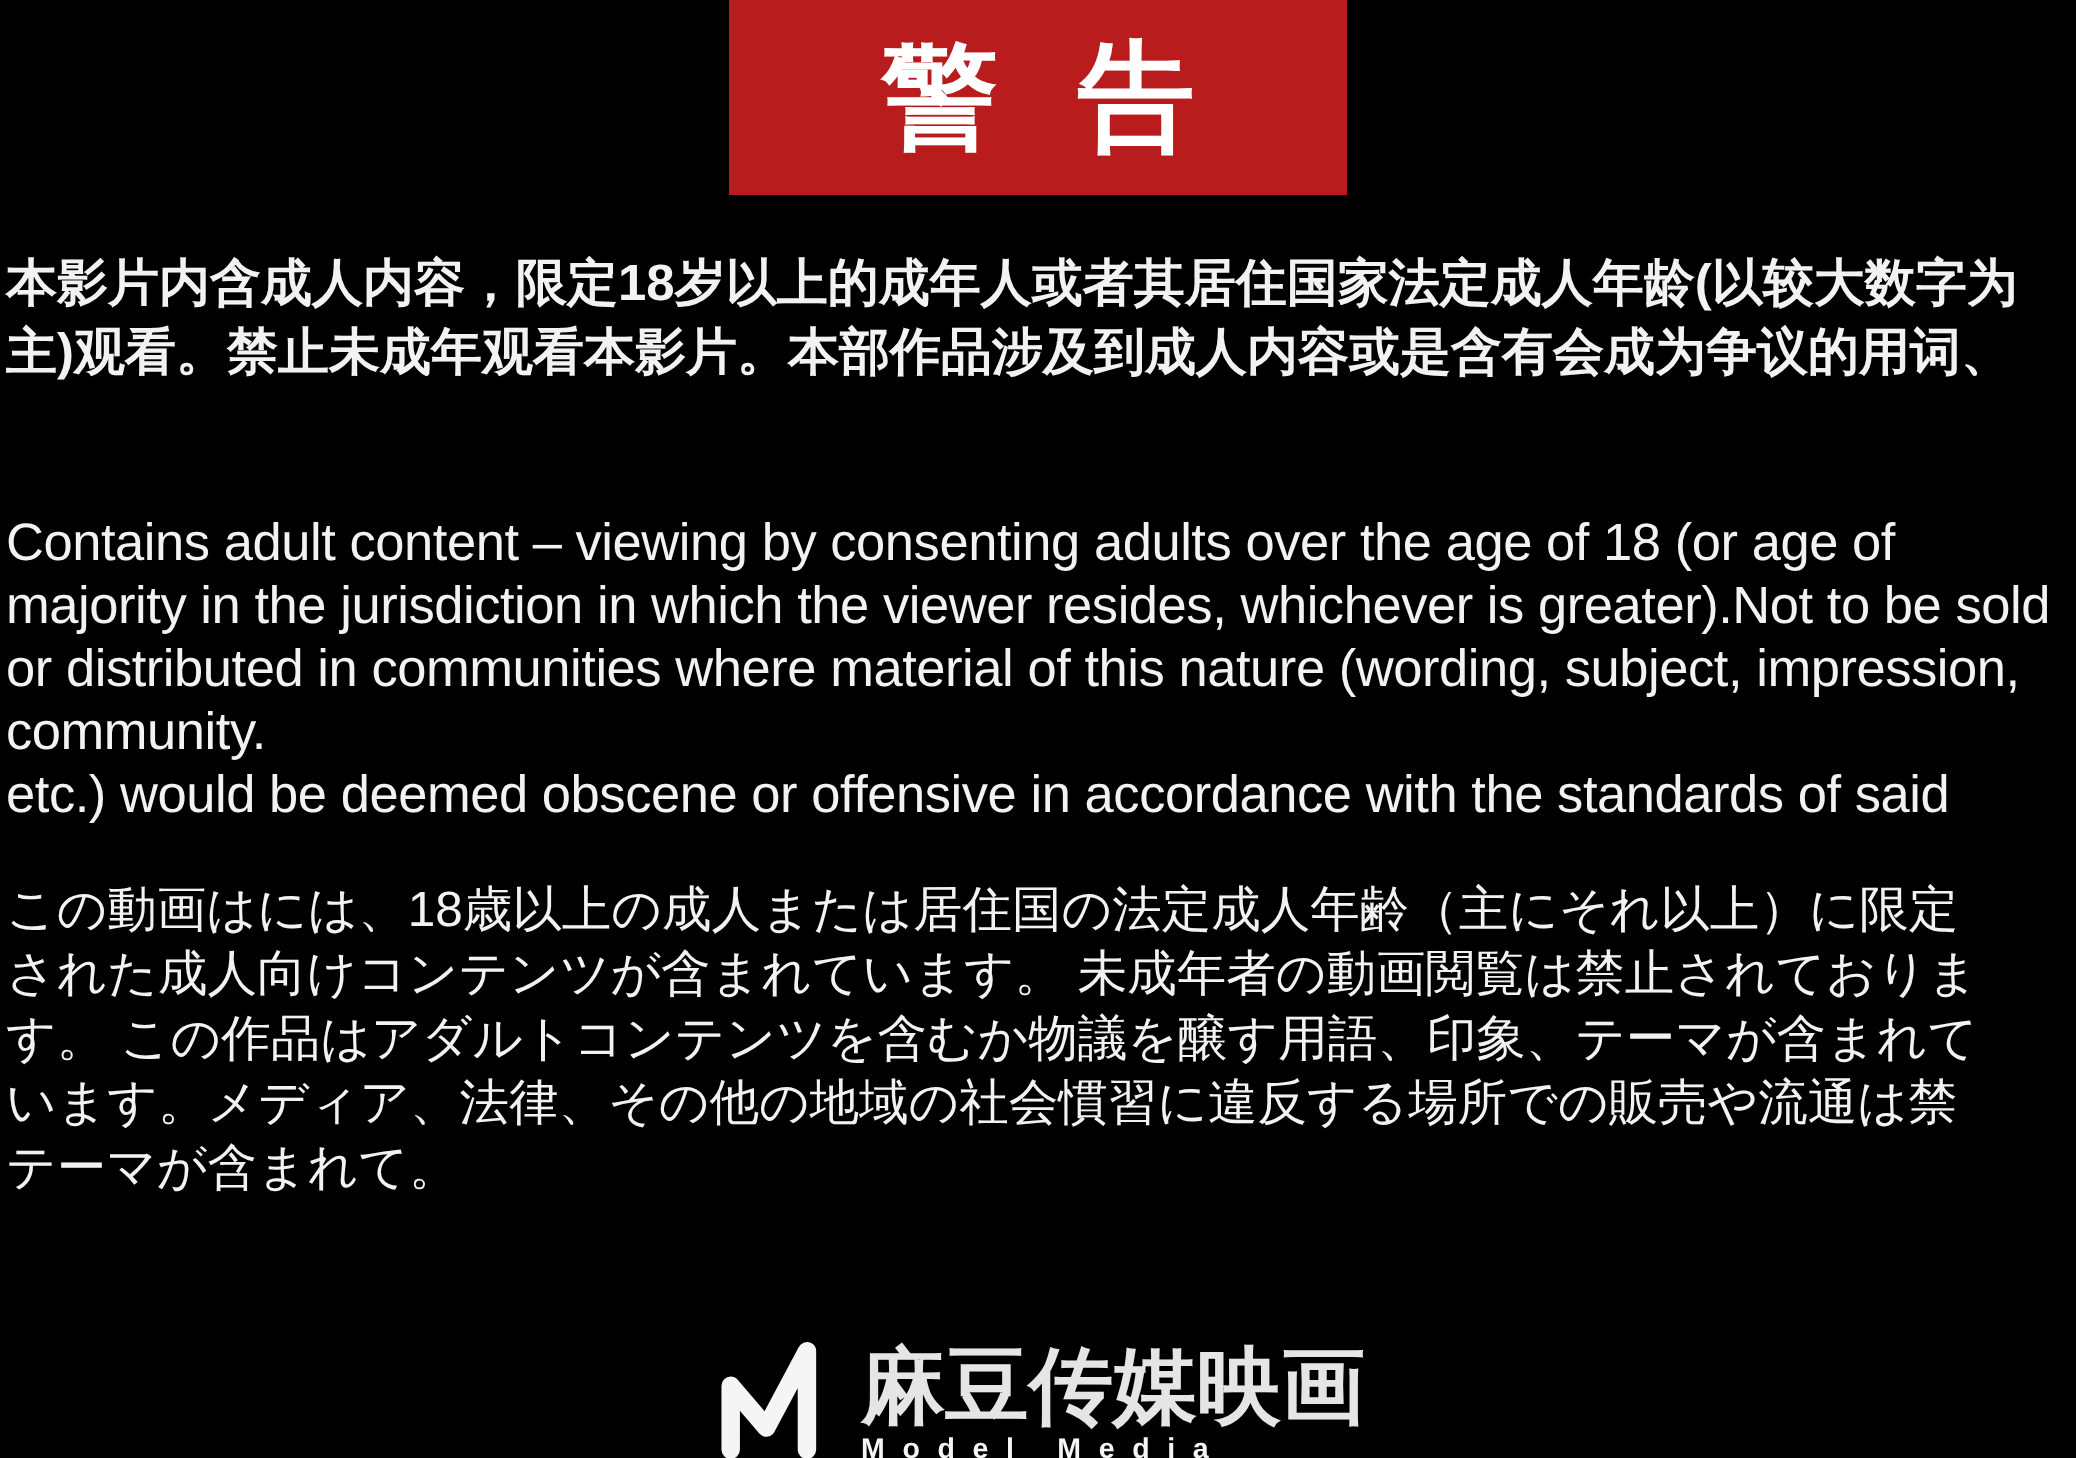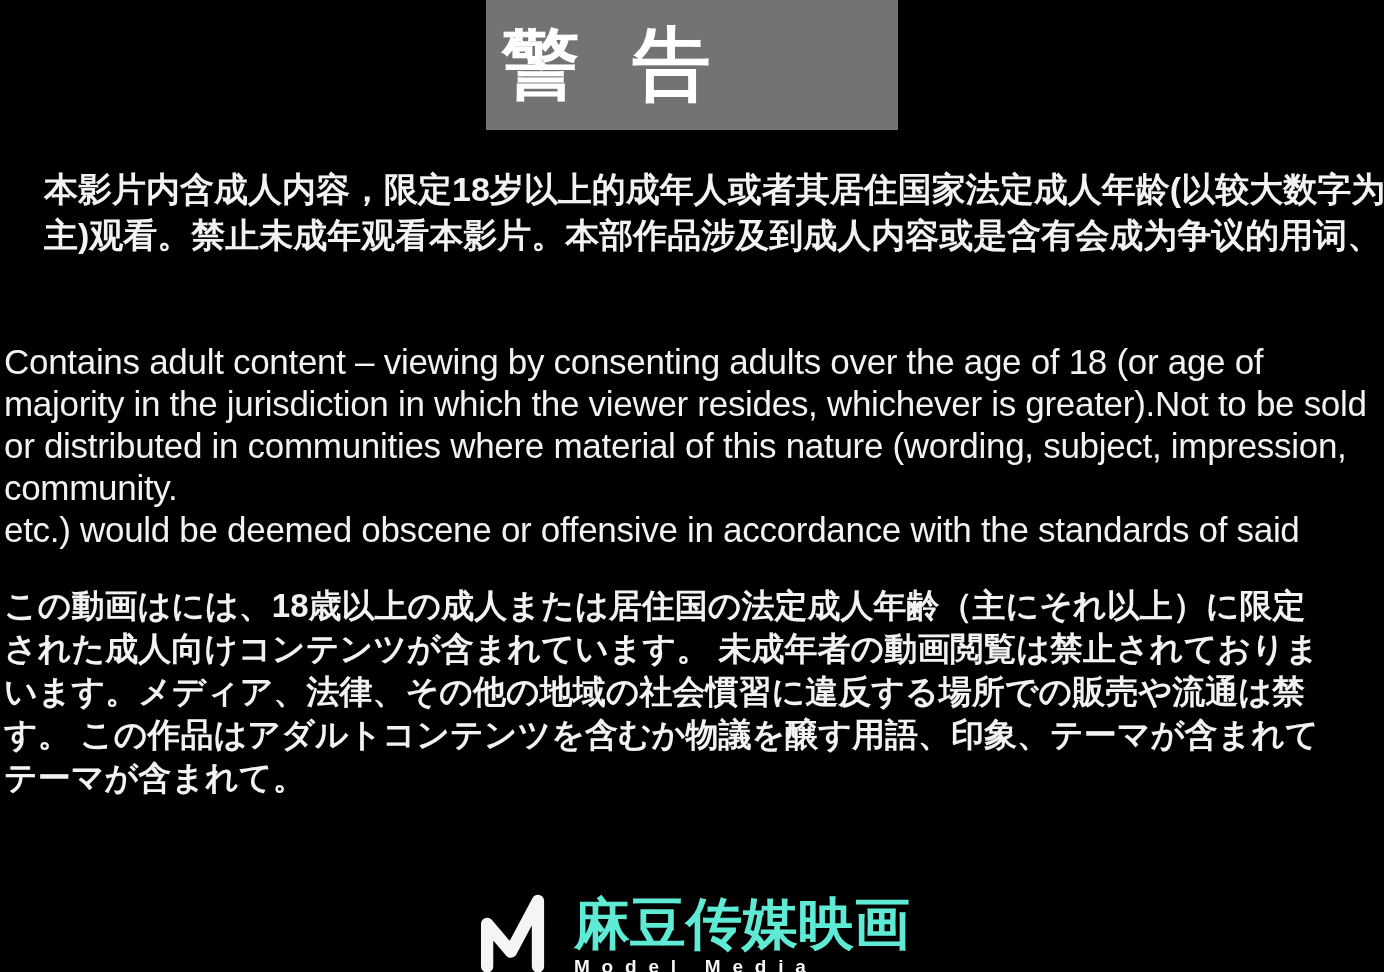--- a/index.html
+++ b/index.html
@@ -15,57 +15,57 @@
     font-family: "Liberation Sans", "DejaVu Sans", sans-serif;
     color: #f2f2f2;
   }
   .banner {
     position: absolute;
     top: 0;
     left: 50%;
     transform: translateX(-50%);
     width: 412px;
     height: 130px;
-    background: #737373;
+    background: #b91c1c;
     display: flex;
     align-items: center;
+    justify-content: center;
   }
   .banner-title {
     font-size: 78px;
     font-weight: 900;
     letter-spacing: 0.2em;
     margin-left: 0.2em; 
     color: #ffffff;
     white-space: nowrap;
   }
   .para {
     position: absolute;
     left: 4px;
     right: 0;
     white-space: nowrap;
   }
   .para-zh {
     top: 166px;
     font-size: 34px;
     line-height: 46px;
     font-weight: 700;
-    margin-left: 40px;
   }
   .para-en {
     top: 341px;
     font-size: 35px;
     line-height: 42px;
     font-weight: 400;
     letter-spacing: -0.3px;
   }
   .para-ja {
     top: 584px;
     font-size: 33px;
     line-height: 43px;
-    font-weight: 700;
+    font-weight: 400;
   }
   .footer {
     position: absolute;
     left: 50%;
     transform: translateX(-50%);
     bottom: -6px;
     display: flex;
     align-items: flex-end;
     gap: 18px;
   }
@@ -76,21 +76,21 @@
   }
   .brand-text {
     display: flex;
     flex-direction: column;
     align-items: flex-start;
   }
   .brand-zh {
     font-size: 56px;
     font-weight: 700;
     line-height: 60px;
-    color: #5eead4;
+    color: #e5e5e5;
     white-space: nowrap;
   }
   .brand-en {
     font-size: 19px;
     font-weight: 700;
     letter-spacing: 0.62em;
     color: #f5f5f5;
     margin-top: 2px;
     white-space: nowrap;
   }
@@ -111,22 +111,22 @@
   <div>Contains adult content – viewing by consenting adults over the age of 18 (or age of</div>
   <div>majority in the jurisdiction in which the viewer resides, whichever is greater).Not to be sold</div>
   <div>or distributed in communities where material of this nature (wording, subject, impression,</div>
   <div>community.</div>
   <div>etc.) would be deemed obscene or offensive in accordance with the standards of said</div>
 </div>
 
 <div class="para para-ja">
   <div>この動画はには、18歳以上の成人または居住国の法定成人年齢（主にそれ以上）に限定</div>
   <div>された成人向けコンテンツが含まれています。 未成年者の動画閲覧は禁止されておりま</div>
+  <div>す。 この作品はアダルトコンテンツを含むか物議を醸す用語、印象、テーマが含まれて</div>
   <div>います。メディア、法律、その他の地域の社会慣習に違反する場所での販売や流通は禁</div>
-  <div>す。 この作品はアダルトコンテンツを含むか物議を醸す用語、印象、テーマが含まれて</div>
   <div>テーマが含まれて。</div>
 </div>
 
 <div class="footer">
   <svg class="logo-mark" viewBox="0 0 100 100" aria-hidden="true">
     <path d="M16 92 L16 40 L45 74 L78 12 L78 92" fill="none" stroke="#f5f5f5" stroke-width="15" stroke-linecap="round" stroke-linejoin="round"></path>
   </svg>
   <div class="brand-text">
     <div class="brand-zh">麻豆传媒映画</div>
     <div class="brand-en">Model Media</div>

